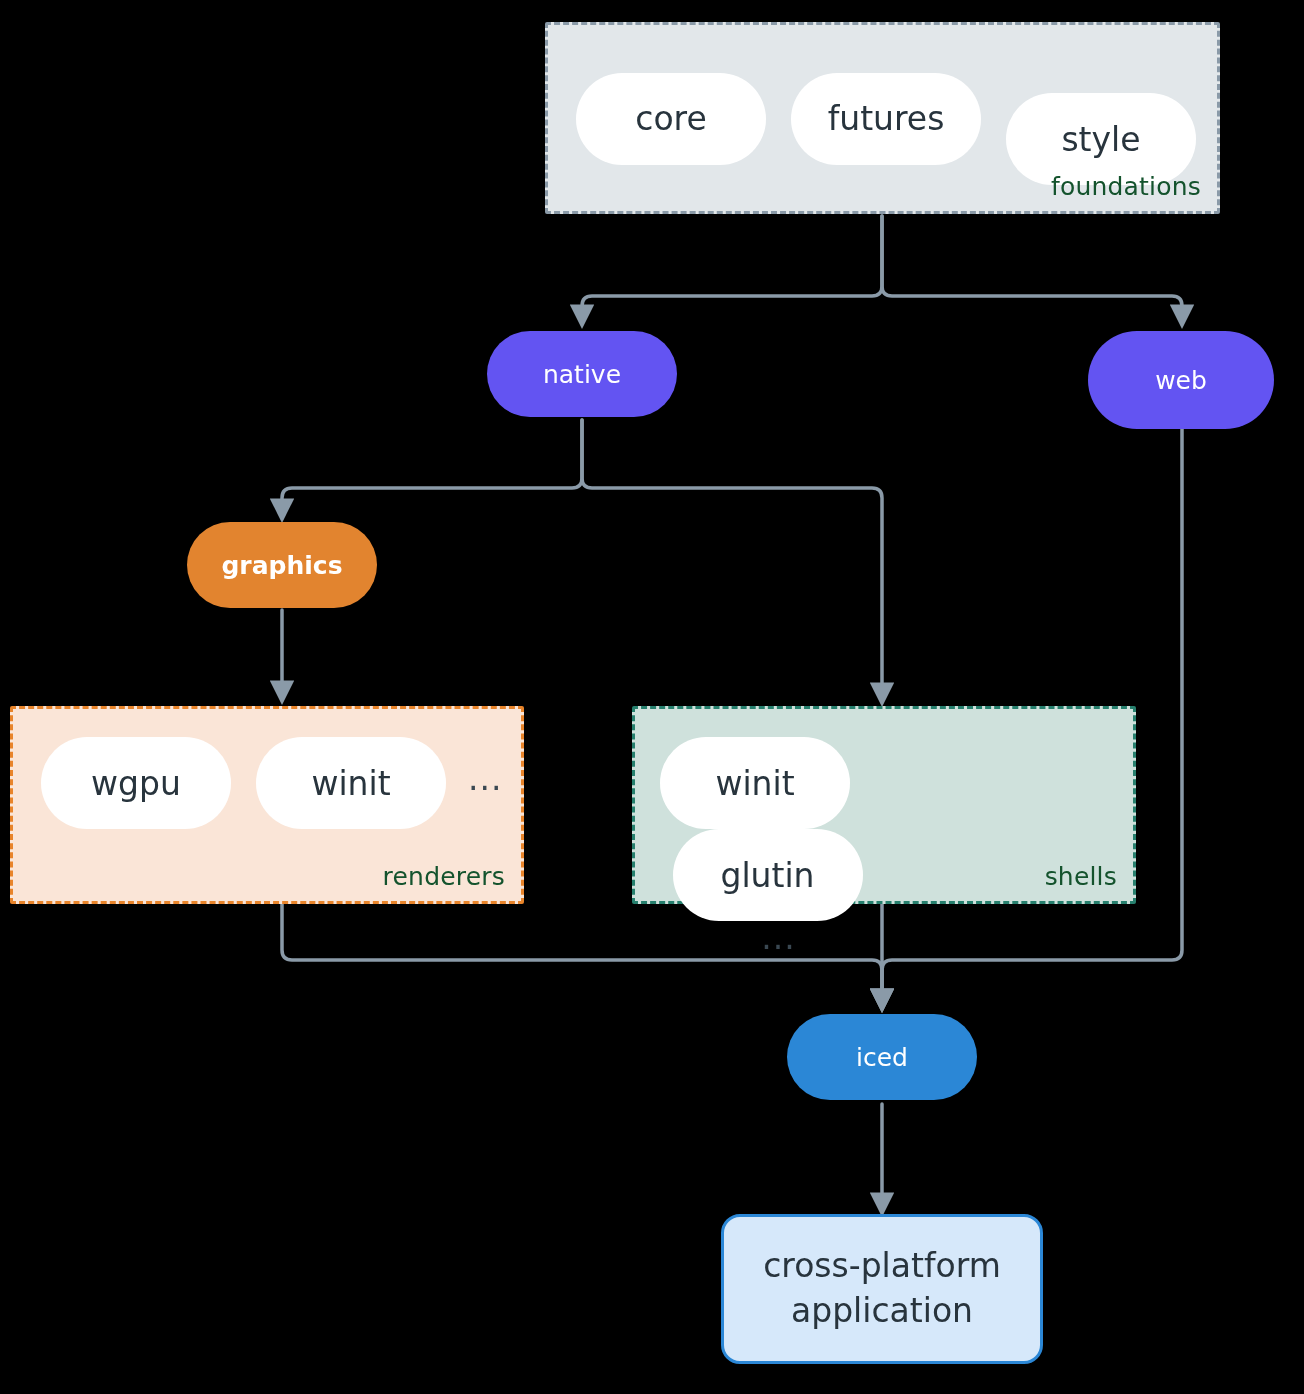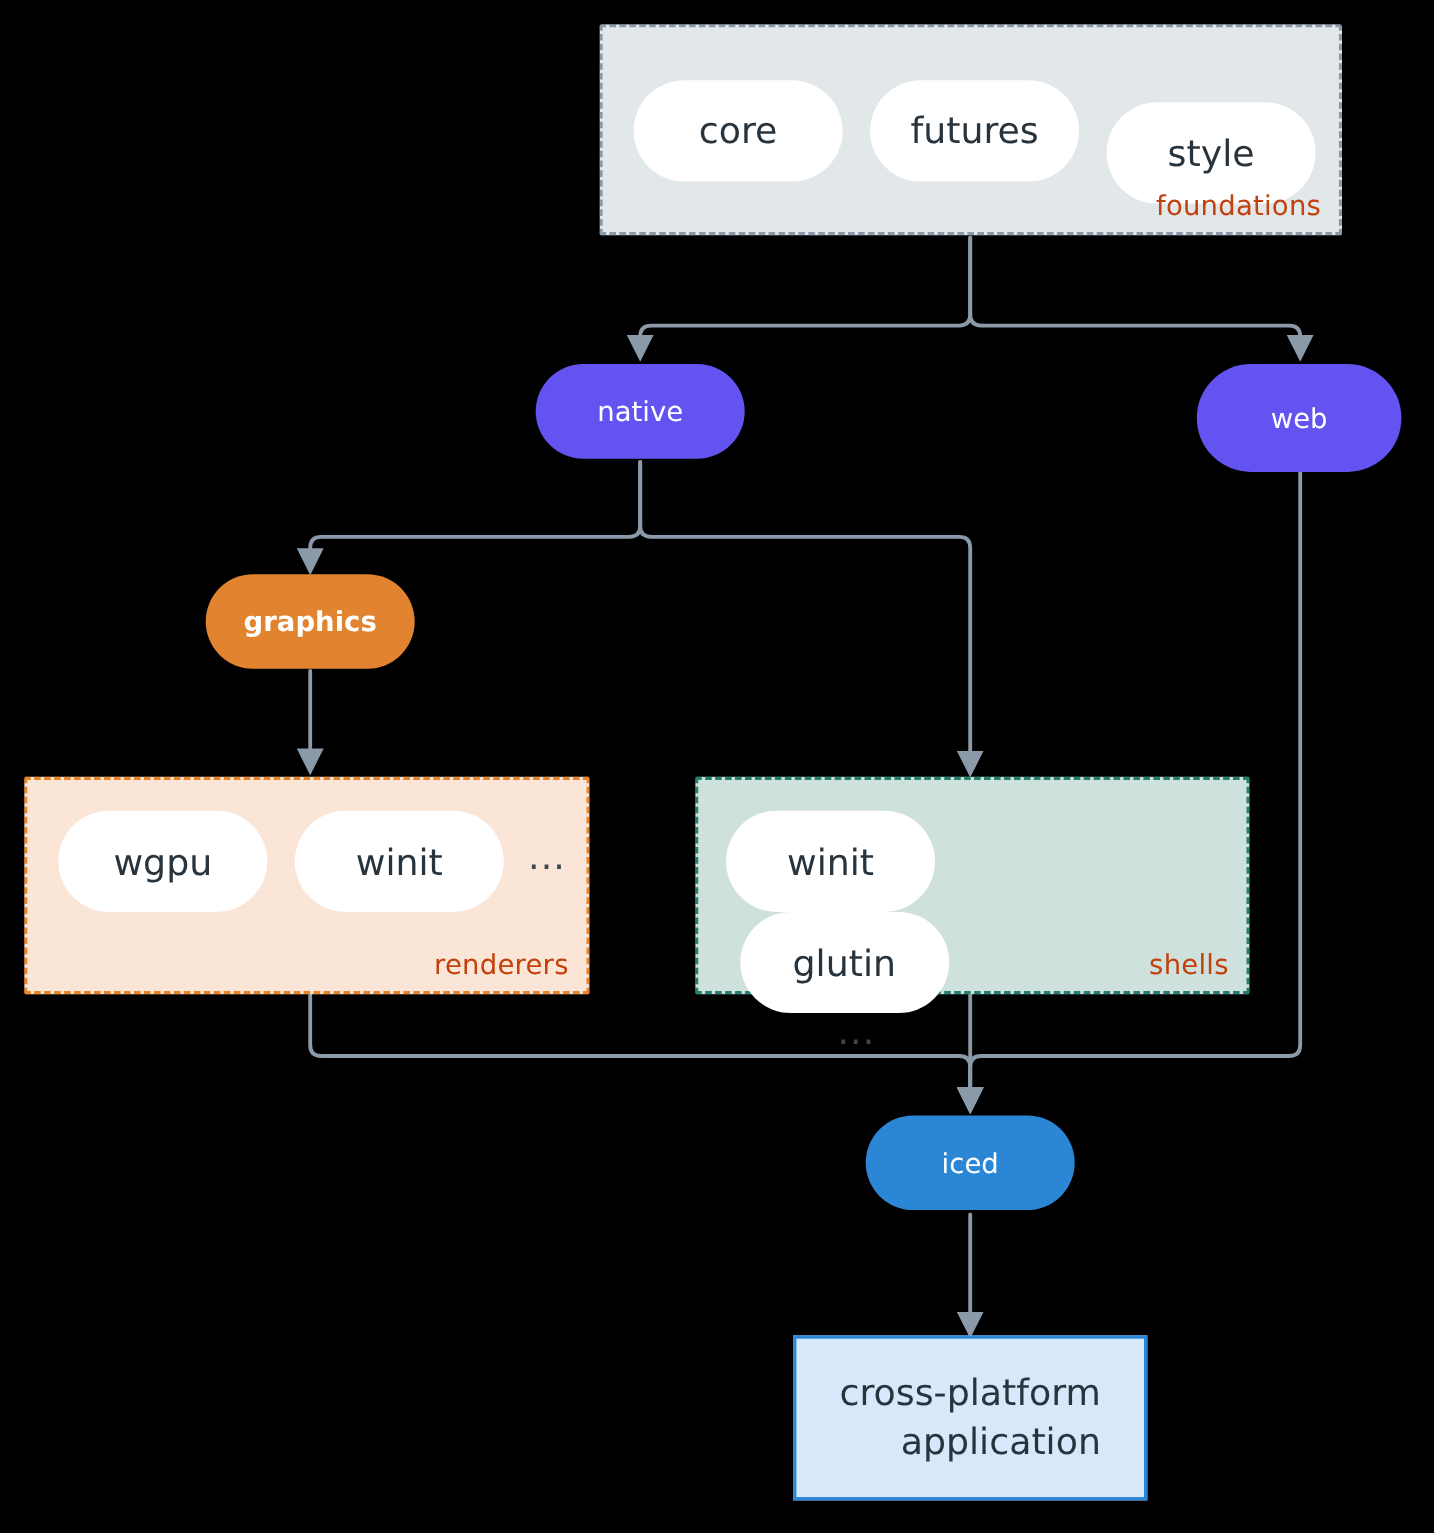--- a/index.html
+++ b/index.html
@@ -28,21 +28,21 @@
     box-sizing: border-box;
     border-style: dashed;
     border-width: 3px;
     border-radius: 2px;
   }
   .group-label {
     position: absolute;
     right: 16px;
     bottom: 10px;
     font-size: 25px;
-    color: #c2410c;
+    color: #14532d;
     letter-spacing: 0.2px;
     white-space: nowrap;
   }
   .pill-row {
     position: absolute;
     display: flex;
     align-items: center;
   }
   .pill {
     background: #ffffff;
@@ -73,26 +73,27 @@
     font-size: 25px;
     box-sizing: border-box;
     white-space: nowrap;
   }
   .node-rect {
     position: absolute;
     box-sizing: border-box;
     display: flex;
     align-items: center;
     justify-content: center;
-    text-align: right;
+    text-align: center;
     font-size: 33px;
     line-height: 1.35;
     color: #28343d;
     border-width: 3px;
     border-style: solid;
+    border-radius: 19px;
   }
 </style>
 </head>
 <body>
 
 <div id="canvas">
 
   <svg id="edges" viewBox="0 0 1304 1394" xmlns="http://www.w3.org/2000/svg">
     <defs>
       <marker id="arrow" viewBox="0 0 10 10" refX="8" refY="5" markerWidth="7" markerHeight="7" orient="auto-start-reverse">
@@ -137,21 +138,21 @@
   </div>
 
   <div class="node-pill" style="left:1088px; top:331px; width:186px; height:98px; background:#6354f2;">
     <span>web</span>
   </div>
 
   <div class="node-pill" style="left:187px; top:522px; width:190px; height:86px; background:#e2842f;font-weight:bold;">
     <span>graphics</span>
   </div>
 
-  <div class="group-box" style="left:22px; top:706px; width:514px; height:198px; background:#fae5d7; border-color:#e8842a;">
+  <div class="group-box" style="left:10px; top:706px; width:514px; height:198px; background:#fae5d7; border-color:#e8842a;">
     <div class="pill-row" style="left:28px; top:28px;">
       <div class="pill" style="width:190px; height:92px; margin-right:25px;">
         <span>wgpu</span>
       </div>
       <div class="pill" style="width:190px; height:92px;">
         <span>winit</span>
       </div>
       <div class="ellipsis">...</div>
     </div>
     <div class="group-label">renderers</div>

